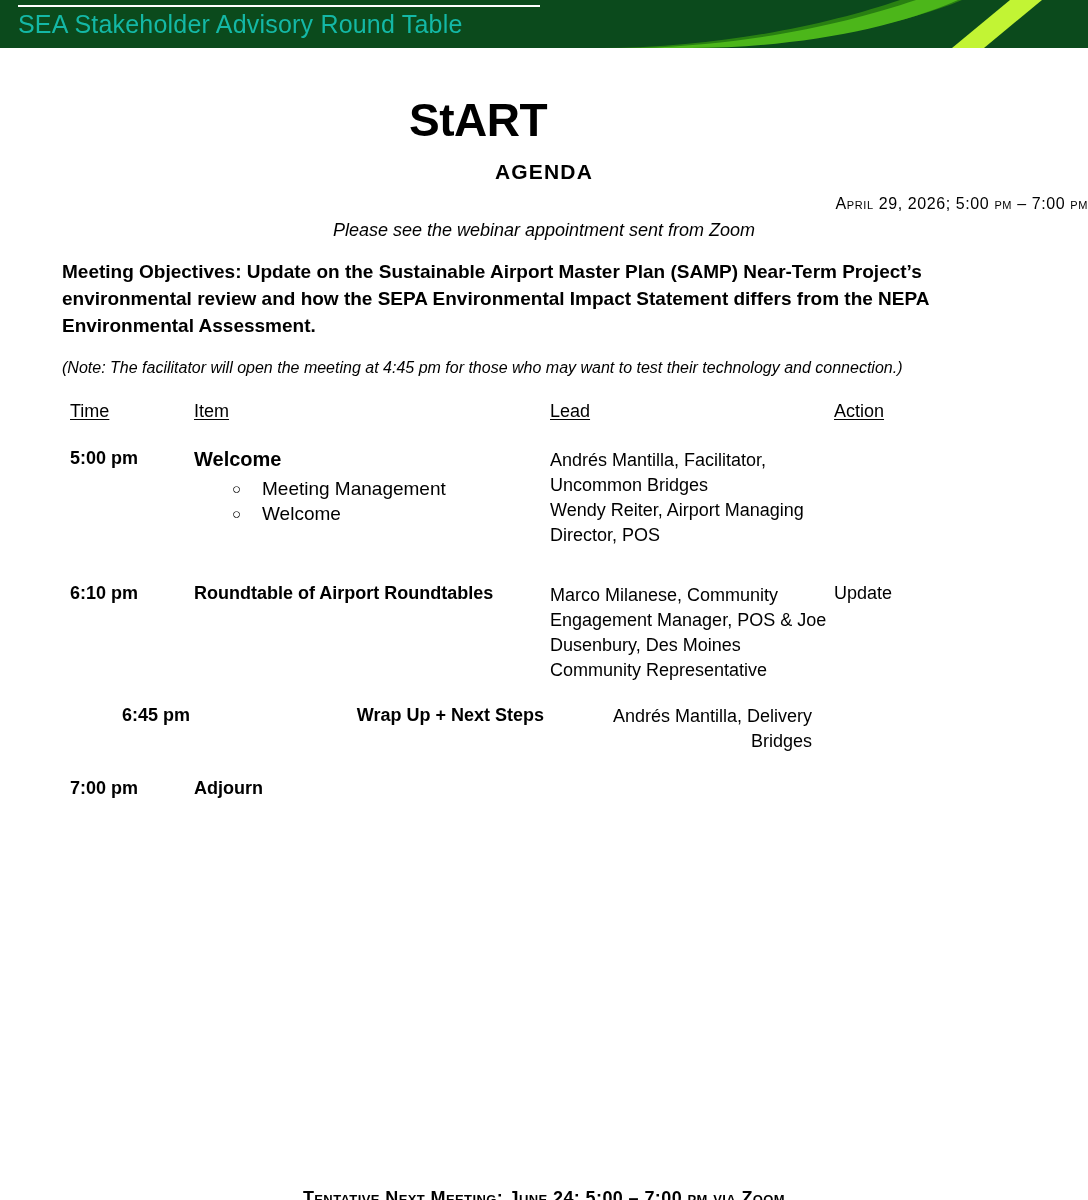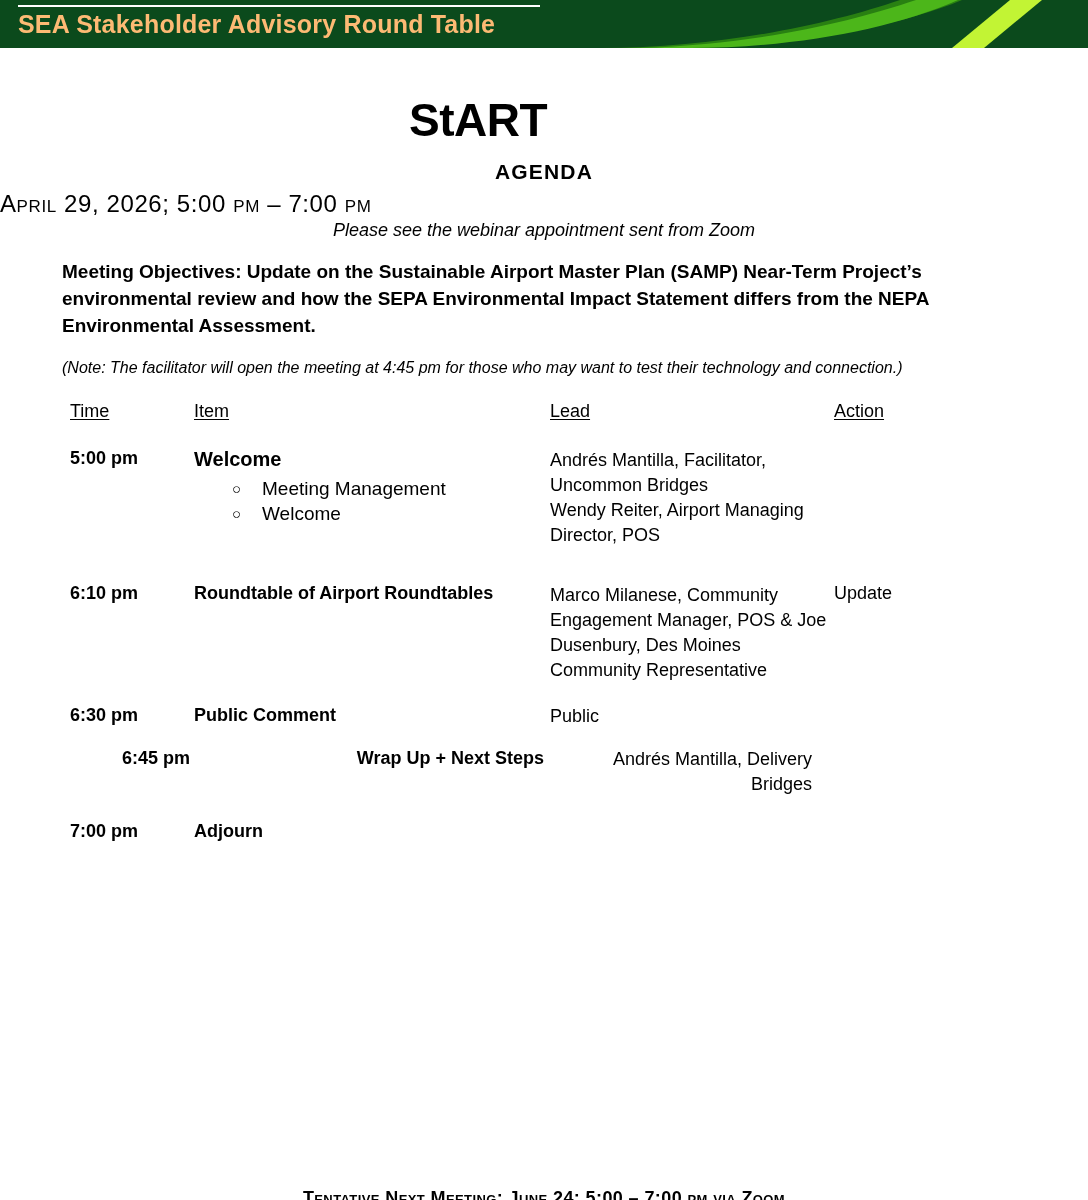--- a/index.html
+++ b/index.html
@@ -40,22 +40,22 @@
     width: 522px;
     height: 2px;
     background: #ffffff;
   }
   .banner-title {
     position: absolute;
     top: 9px;
     left: 18px;
     font-size: 25px;
     line-height: 30px;
-    font-weight: 700;
-    color: #fdba74;
+    font-weight: 400;
+    color: #14b8a6;
     letter-spacing: 0.2px;
     white-space: nowrap;
   }
 
   
   .page {
     position: absolute;
     top: 48px; left: 0;
     width: 1088px;
     height: 1152px;
@@ -81,22 +81,22 @@
     font-size: 21px;
     line-height: 24px;
     font-weight: 700;
     letter-spacing: 1.2px;
   }
   .doc-date {
     position: absolute;
     top: 144px;
     left: 0;
     width: 1088px;
-    text-align: left;
-    font-size: 24px;
+    text-align: right;
+    font-size: 16px;
     line-height: 24px;
     font-weight: 400;
     font-variant: small-caps;
     letter-spacing: 0.6px;
   }
   .doc-note-zoom {
     position: absolute;
     top: 170px;
     left: 0;
     width: 1088px;
@@ -265,26 +265,20 @@
     </div>
 
 
     <div class="agenda-row" style="height:122px;">
       <div class="col-time time-cell" style="top:0;">6:10 pm</div>
       <div class="col-item item-cell" style="top:0; width:340px;">Roundtable of Airport Roundtables</div>
       <div class="col-lead lead-cell" style="top:2px;">Marco Milanese, Community Engagement Manager, POS &amp; Joe Dusenbury, Des Moines Community Representative</div>
       <div class="col-action action-cell" style="top:0;">Update</div>
     </div>
 
-    <div class="agenda-row" style="height:43px;">
-      <div class="col-time time-cell" style="top:0;">6:30 pm</div>
-      <div class="col-item item-cell" style="top:0;">Public Comment</div>
-      <div class="col-lead lead-cell" style="top:1px;">Public</div>
-      <div class="col-action action-cell" style="top:0;"></div>
-    </div>
 
     <div class="agenda-row" style="height:73px;text-align:right;">
       <div class="col-time time-cell" style="top:0;">6:45 pm</div>
       <div class="col-item item-cell" style="top:0;">Wrap Up + Next Steps</div>
       <div class="col-lead lead-cell" style="top:1px; width:262px;">Andrés Mantilla, Delivery Bridges</div>
       <div class="col-action action-cell" style="top:0;"></div>
     </div>
 
     <div class="agenda-row" style="height:40px;">
       <div class="col-time time-cell" style="top:0;">7:00 pm</div>

